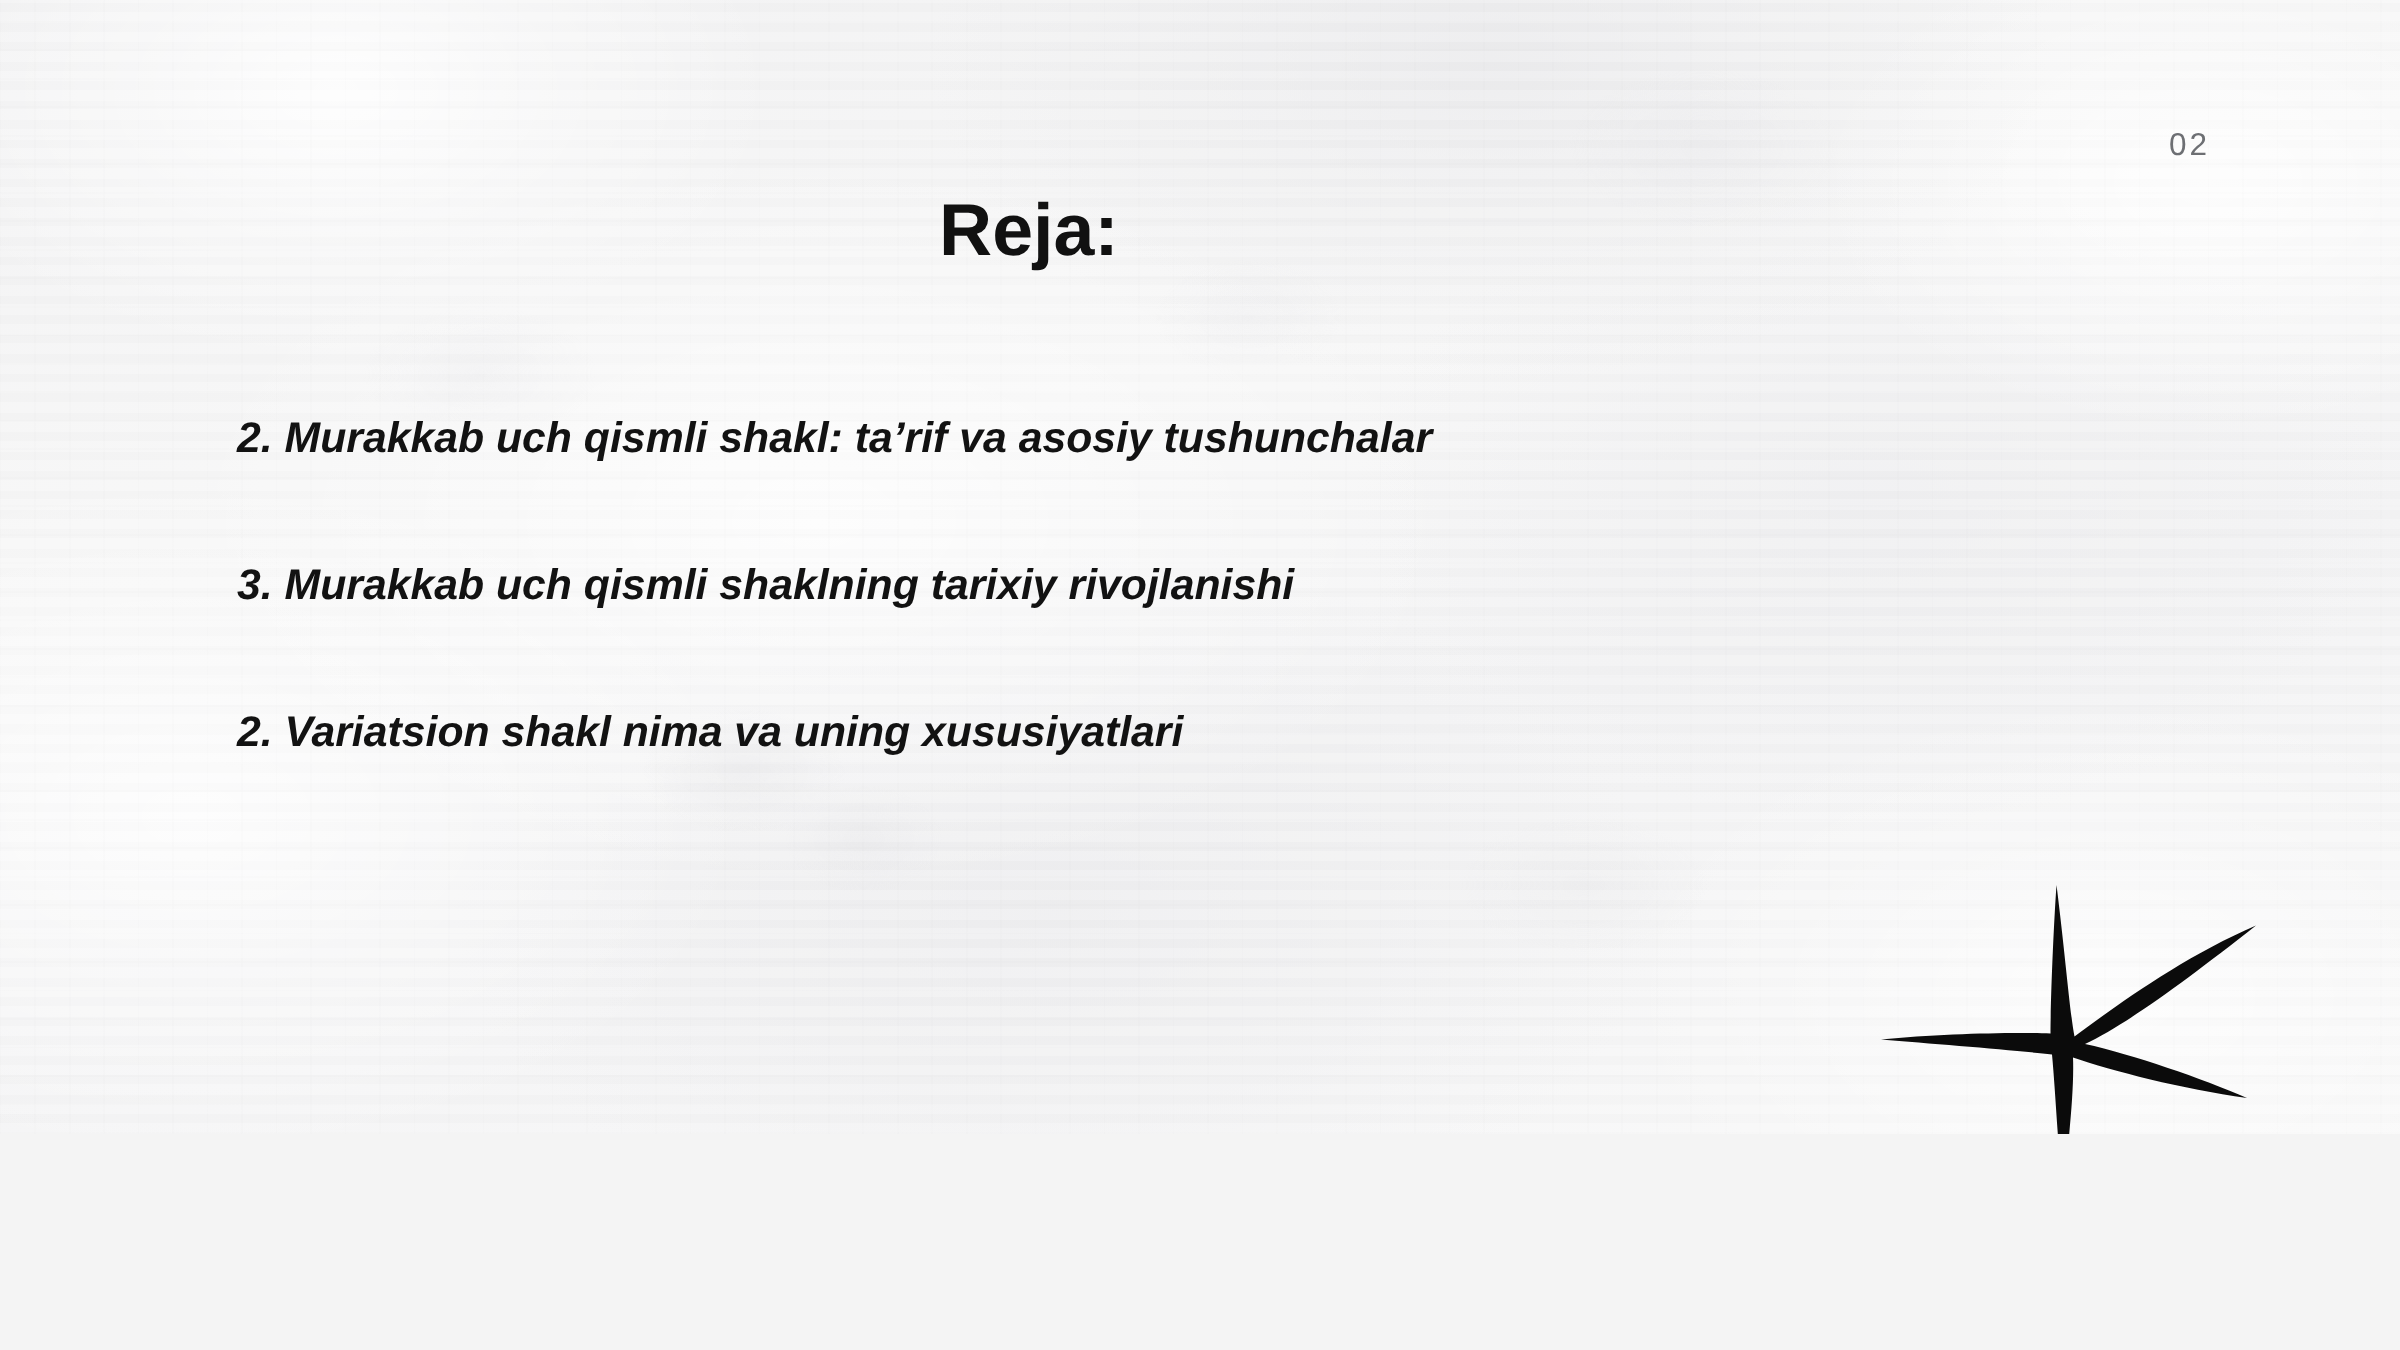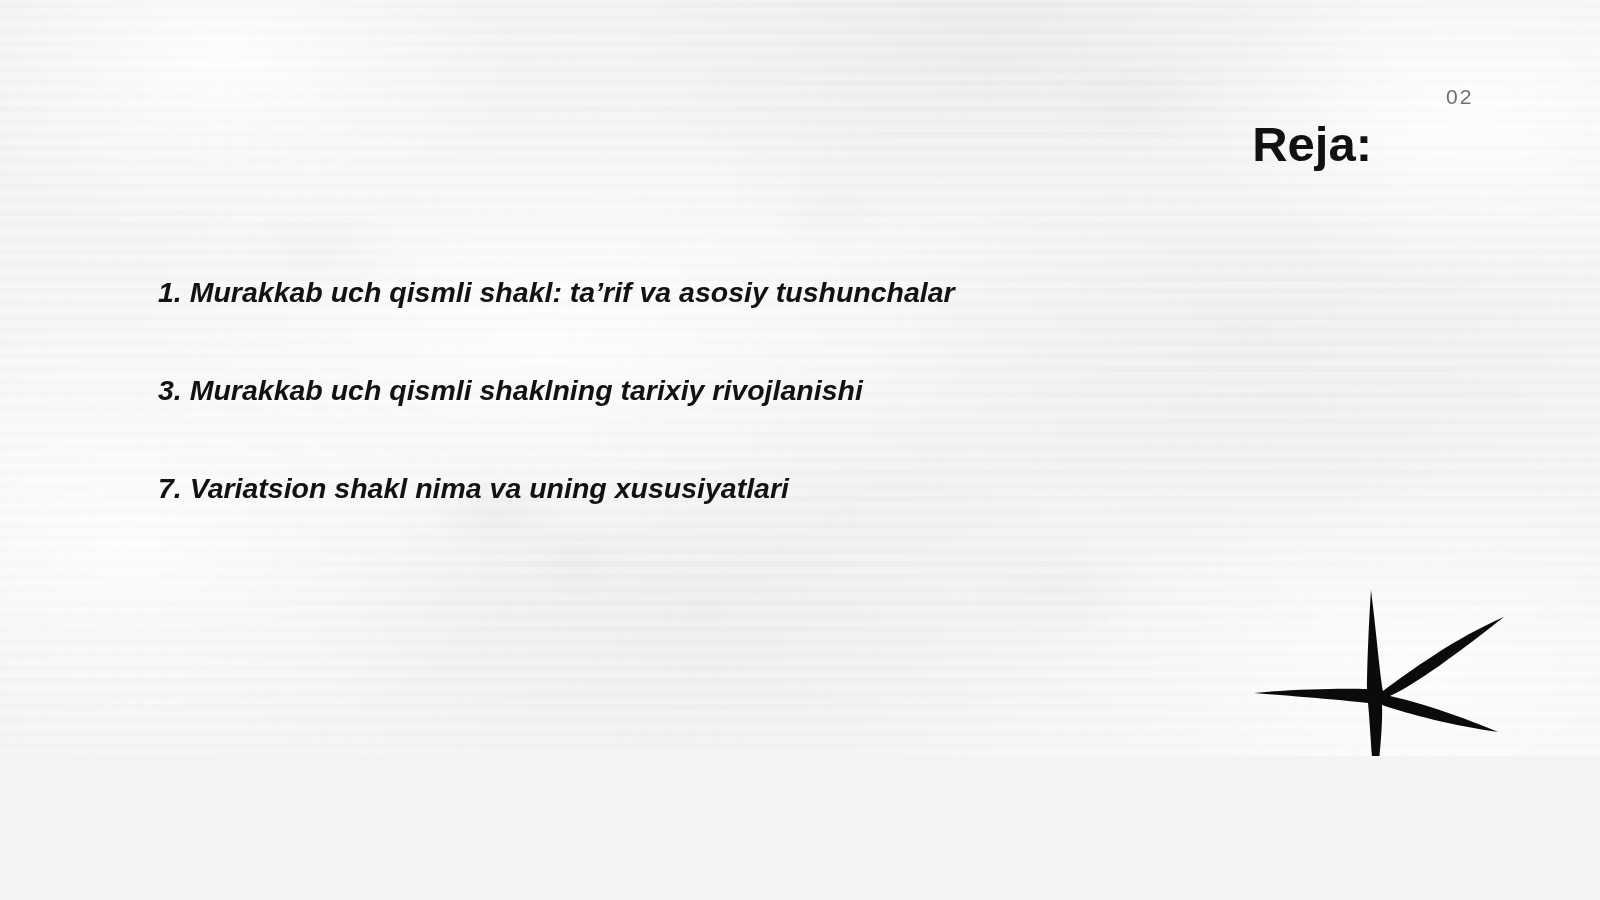--- a/index.html
+++ b/index.html
@@ -69,23 +69,23 @@
     letter-spacing: 2px;
     color: #6d6f73;
     font-family: "Liberation Sans", sans-serif;
     line-height: 1;
   }
 
   
   #slide-title {
     position: absolute;
     left: 0;
-    top: 118px;
+    top: 128px;
     width: 1372px;
-    text-align: right;
+    text-align: center;
     font-size: 49px;
     font-weight: bold;
     color: #111111;
     letter-spacing: 0px;
     line-height: 1.1;
   }
 
   
   #agenda-list {
     position: absolute;
@@ -127,23 +127,23 @@
 
   <div id="texture-base"></div>
   <div id="texture-blobs"></div>
   <div id="texture-grain"></div>
 
   <div id="page-number">02</div>
 
   <div id="slide-title">Reja:</div>
 
   <div id="agenda-list">
-    <div class="agenda-item">1. Murakkab uch qismli shakl: ta’rif va asosiy tushunchalar</div>
+    <div class="agenda-item">2. Murakkab uch qismli shakl: ta’rif va asosiy tushunchalar</div>
     <div class="agenda-item">3. Murakkab uch qismli shaklning tarixiy rivojlanishi</div>
-    <div class="agenda-item">7. Variatsion shakl nima va uning xususiyatlari</div>
+    <div class="agenda-item">2. Variatsion shakl nima va uning xususiyatlari</div>
   </div>
 
   <div id="star-decoration">
     <svg viewBox="0 0 300 240" xmlns="http://www.w3.org/2000/svg" aria-hidden="true">
 
       <path fill="#0b0b0b" d="M 129 18
                C 135 66, 138 104, 141 119
                C 168 99, 213 66, 262 45
                C 215 82, 174 112, 148 124
                C 180 131, 226 147, 256 160

